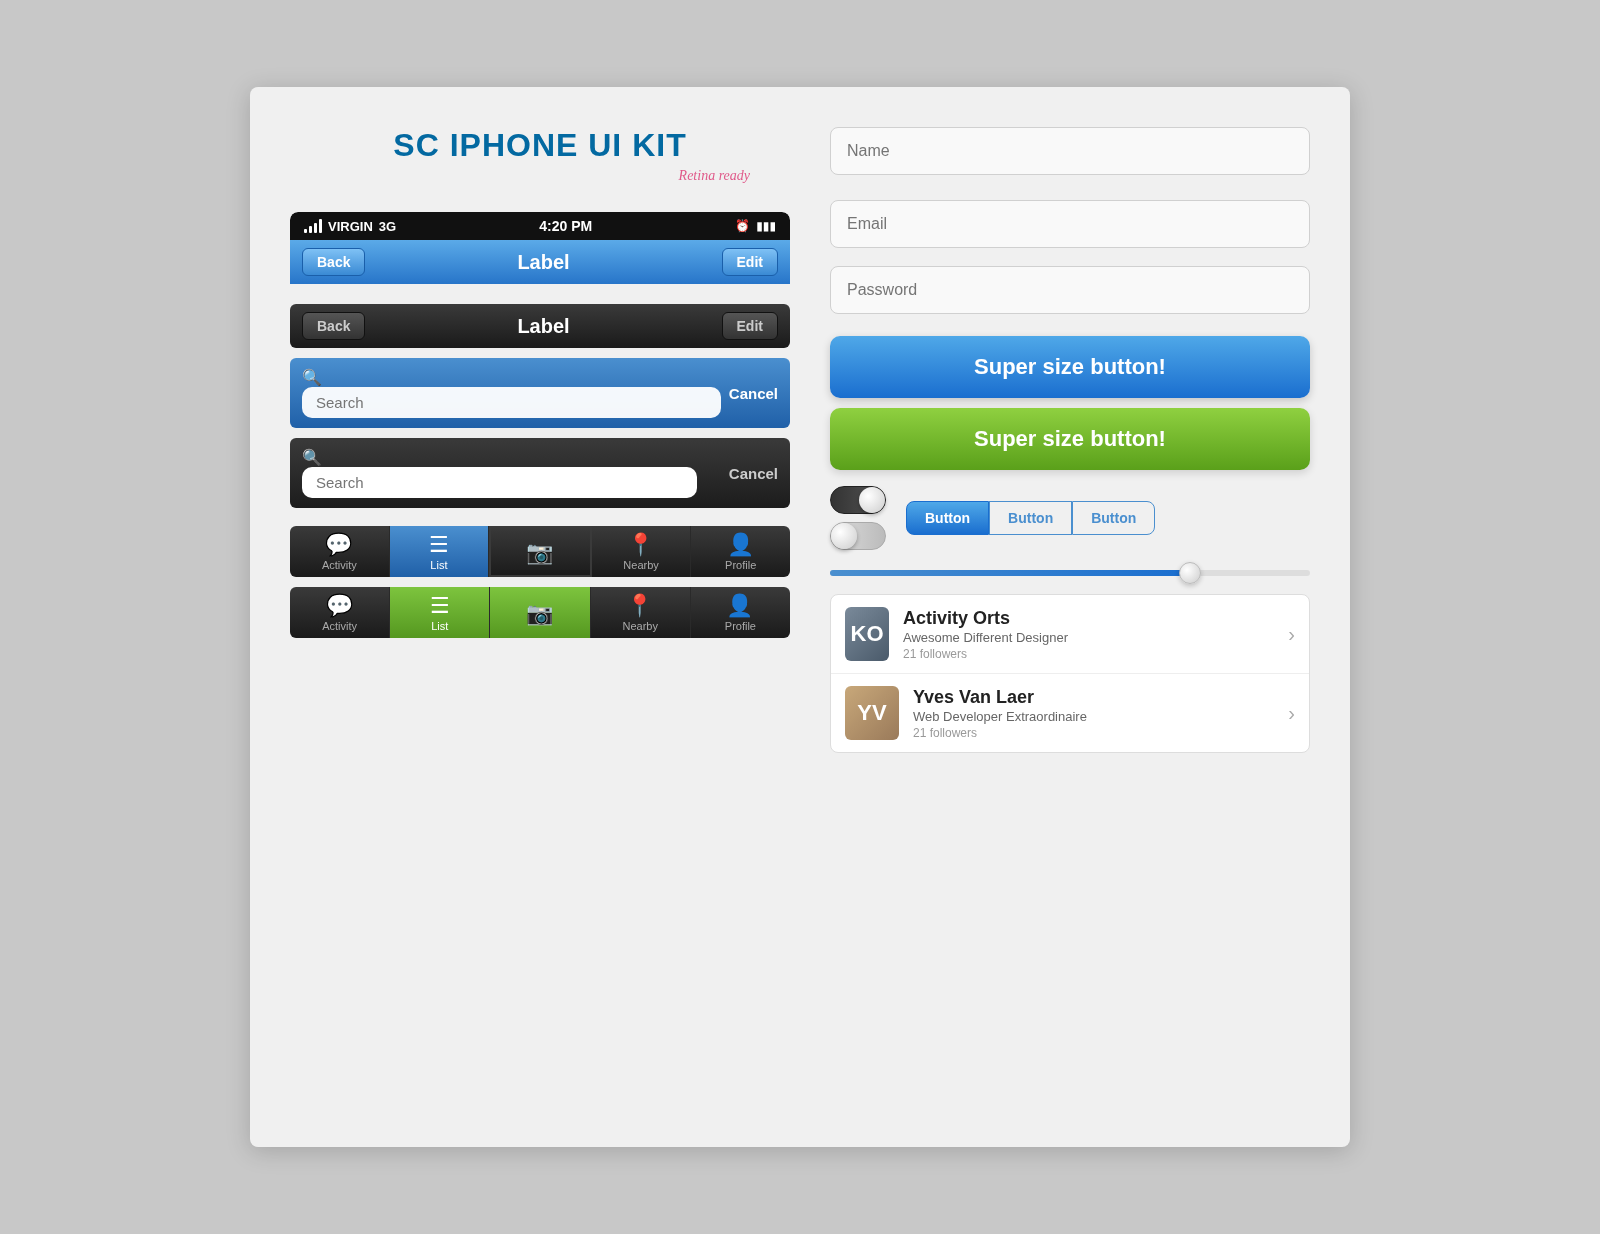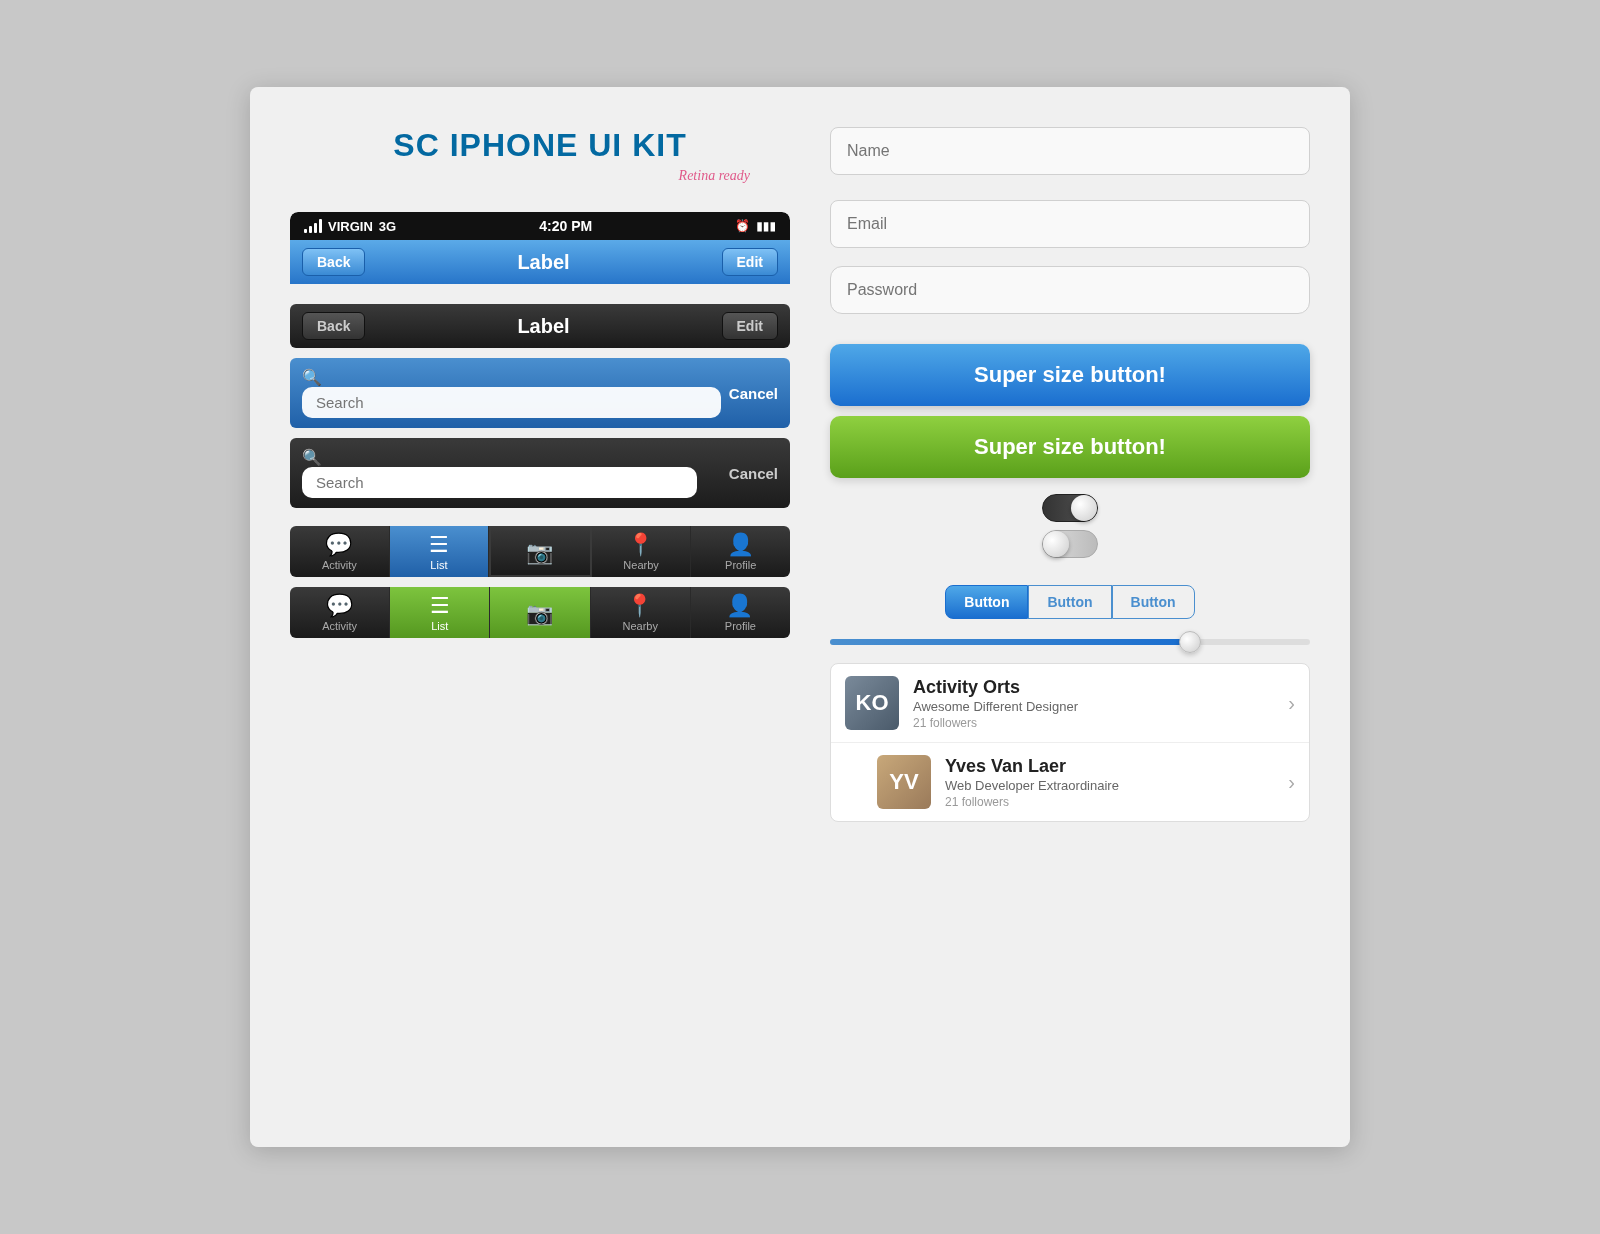--- a/index.html
+++ b/index.html
@@ -285,24 +285,23 @@
       font-size: 22px;
       font-weight: 700;
       padding: 18px;
       cursor: pointer;
       box-shadow: 0 3px 8px rgba(0,0,0,0.14);
     }
     
     .controls-row {
       display: flex;
       align-items: center;
-      gap: 27px;
+      gap: 20px;
       flex-wrap: wrap;
       padding: 6px 0;
-      flex-direction: column;
     }
     .toggles-col {
       display: flex;
       flex-direction: column;
       gap: 8px;
     }
     .toggle {
       width: 56px;
       height: 28px;
       border-radius: 14px;
@@ -422,36 +421,35 @@
     }
     
     .avatar-kristof {
       background: linear-gradient(135deg, #7a8a9a 0%, #4a5a6a 100%);
       display: flex;
       align-items: center;
       justify-content: center;
       font-size: 22px;
       color: #fff;
       font-weight: 700;
-      width: 54px;
+      width: 44px;
       height: 54px;
       border-radius: 6px;
     }
     .avatar-yves {
       background: linear-gradient(135deg, #c8a87a 0%, #9a7a5a 100%);
       display: flex;
       align-items: center;
       justify-content: center;
       font-size: 22px;
       color: #fff;
       font-weight: 700;
       width: 54px;
       height: 54px;
       border-radius: 6px;
-      margin-left: 32px;
     }
     
     .phone-frame {
       border-radius: 8px;
       overflow: hidden;
       margin-bottom: 10px;
     }
   </style>
 </head>
 <body>
@@ -554,21 +552,21 @@
         <span class="tab-label">Profile</span>
       </div>
     </div>
 
   </div>
 
   <div class="right-col">
 
     <input class="form-input" type="text" style="margin-bottom: 15px;" placeholder="Name">
     <input class="form-input" type="email" style="margin-bottom: 8px;" placeholder="Email">
-    <input class="form-input" type="password" style="margin-bottom: 16px; border-radius: 12px;" placeholder="Password">
+    <input class="form-input" type="password" style="margin-bottom: 8px;" placeholder="Password">
 
     <button class="btn-blue-super">Super size button!</button>
     <button class="btn-green-super">Super size button!</button>
 
     <div class="controls-row">
       <div class="toggles-col">
         <div class="toggle toggle-on">
           <div class="toggle-thumb"></div>
         </div>
         <div class="toggle toggle-off">

